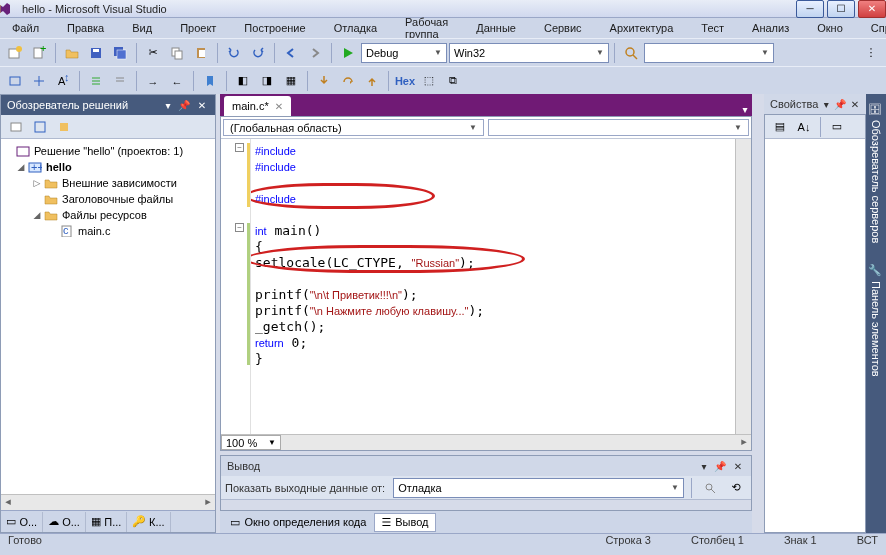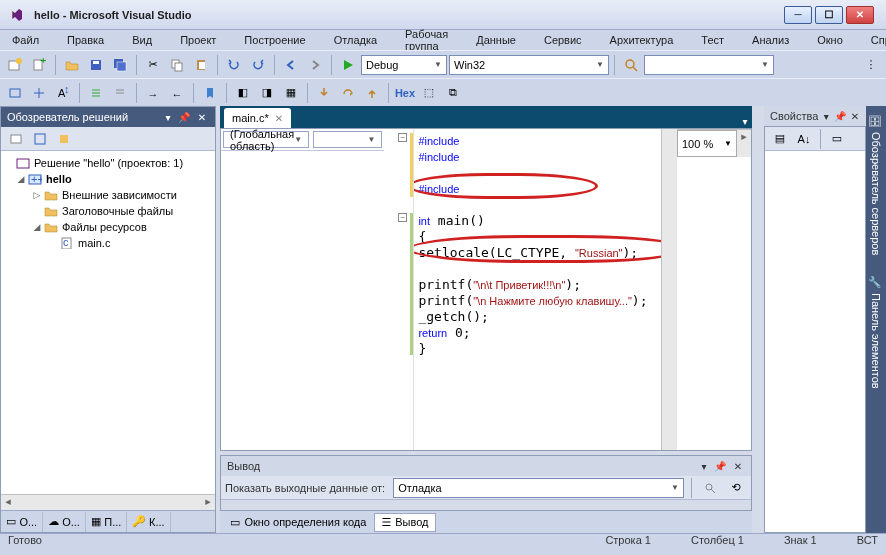--- a/index.html
+++ b/index.html
@@ -1,19 +1,19 @@
 <!DOCTYPE html>
 <html><head>
 <meta charset="utf-8">
 <style>
 * { margin: 0; padding: 0; box-sizing: border-box; font-family: "Segoe UI", Tahoma, sans-serif; font-size: 11px; }
 body { background: #d6dbe9; width: 886px; height: 555px; overflow: hidden; display: flex; flex-direction: column; }
 
 
-.titlebar { height: 30px; background: linear-gradient(#e8edf7,#d0d8ee); display: flex; align-items: center; padding: 0 12px; border-bottom: 1px solid #9aa7c7; font-weight: bold; }
+.titlebar { height: 18px; background: linear-gradient(#e8edf7,#d0d8ee); display: flex; align-items: center; padding: 0 0; border-bottom: 1px solid #9aa7c7; }
 .titlebar .logo { width: 16px; height: 12px; margin-right: 6px; display: inline-block; }
 .titlebar .logo svg { display:block; }
 .titlebar .title { color: #1e1e1e; flex: 1; }
 .win-btns { display: flex; gap: 3px; }
 .win-btn { width: 28px; height: 18px; border: 1px solid #3b5a9a; background: linear-gradient(#e8f0ff,#c0d4f0); display: flex; align-items: center; justify-content: center; font-size: 10px; cursor: pointer; border-radius: 2px; }
 .win-btn.close { background: linear-gradient(#f08080,#d04040); color: #fff; border-color: #a03030; }
 
 
 .menubar { height: 20px; background: #cdd6e8; display: flex; align-items: center; padding: 0 4px; gap: 12px; }
 .menu-item { padding: 2px 8px; color: #1a1a1a; cursor: pointer; }
@@ -43,39 +43,39 @@
 .tree-row { display: flex; align-items: center; height: 16px; white-space: nowrap; cursor: pointer; }
 .tree-exp { width: 12px; text-align: center; color: #666; font-size: 9px; }
 .tree-icon { width: 16px; height: 14px; margin-right: 3px; display:flex; align-items:center; justify-content:center; }
 .tree-label { color: #000; }
 .tree-label.bold { font-weight: bold; }
 .left-bottom-tabs { height: 22px; background: #cdd6e8; display: flex; align-items: center; border-top: 1px solid #9aa7c7; overflow:hidden; }
 .lbt { display:flex; align-items:center; gap:3px; padding: 0 5px; height: 20px; cursor:pointer; border-right: 1px solid #b0bad0; }
 
 
 .center { flex: 1; display: flex; flex-direction: column; min-width: 0; margin: 0 4px; }
-.doc-tabs { height: 22px; background: #0c4a6e; display: flex; align-items: flex-end; padding-left: 4px; }
+.doc-tabs { height: 22px; background: #701a75; display: flex; align-items: flex-end; padding-left: 4px; }
 .doc-tab { background: #fff; height: 20px; display: flex; align-items: center; padding: 0 8px; border-top-left-radius: 3px; border-top-right-radius: 3px; gap: 6px; }
 .doc-tab .tabx { color: #888; font-size: 10px; cursor: pointer; }
-.doc-body { flex: 1; background: #fff; border: 1px solid #8e9cb6; display: flex; flex-direction: row; min-height: 0; }
+.doc-body { flex: 1; background: #fff; border: 1px solid #8e9cb6; display: flex; flex-direction: column; min-height: 0; }
 .scope-row { height: 22px; display: flex; border-bottom: 1px solid #c0c8d8; }
 .scope-combo { flex: 1; border: 1px solid #9aa7c7; margin: 2px; background: #fff; display: flex; align-items: center; padding: 0 6px; }
 .scope-combo .dd { margin-left: auto; font-size: 8px; color: #555; }
 .editor-wrap { flex: 1; display: flex; min-height: 0; position: relative; }
 .gutter { width: 30px; background: #fff; border-right: 1px solid #e0e0e0; }
 .code { flex: 1; font-family: Consolas, monospace; font-size: 13px; padding: 4px 0 4px 4px; white-space: pre; color: #000; overflow: auto; position: relative; line-height: 16px; }
 .code .kw { color: #0000ff; }
 .code .str { color: #a31515; }
 .code .inc { color: #a31515; }
 .code .pp { color: #0000ff; }
 .outline-marker { position: absolute; left: 14px; width: 9px; height: 9px; border: 1px solid #888; background: #fff; font-size: 8px; line-height: 7px; text-align: center; color: #666; }
 .change-bar { position: absolute; left: 26px; width: 3px; background: #f0d060; }
 .annot { position: absolute; border: 3px solid #d02020; border-radius: 50%/60%; pointer-events: none; }
 .vscroll { width: 16px; background: #e8e8e8; border-left: 1px solid #c0c0c0; }
-.hscroll-row { height: 28px; display: flex; background: #e8e8e8; border-top: 1px solid #c0c0c0; }
+.hscroll-row { height: 16px; display: flex; background: #e8e8e8; border-top: 1px solid #c0c0c0; }
 .zoom-box { width: 60px; border: 1px solid #aaa; background: #fff; display:flex; align-items:center; padding: 0 4px; }
 
 
 .output-panel { height: 56px; display: flex; flex-direction: column; border: 1px solid #8e9cb6; margin-top: 4px; }
 .output-toolbar { height: 24px; background: #dde4f0; display: flex; align-items: center; padding: 0 4px; gap: 4px; border-bottom: 1px solid #b0bad0; }
 .output-label { color: #333; margin-right: 4px; }
 .bottom-tabs { height: 22px; background: #cdd6e8; display: flex; align-items: center; gap: 2px; padding: 0 4px; }
 .btab { display: flex; align-items: center; gap: 4px; padding: 2px 6px; cursor: pointer; }
 .btab.active { background: #fff; border: 1px solid #9aa7c7; }
 
@@ -519,17 +519,17 @@
     <div class="vtab">
       <span>🔧</span>
       <span>Панель элементов</span>
     </div>
   </div>
 </div>
 
 <div class="statusbar">
   <span class="sb-item">Готово</span>
   <span class="sb-spacer"></span>
-  <span class="sb-item">Строка 1</span>
+  <span class="sb-item">Строка 3</span>
   <span class="sb-item">Столбец 1</span>
   <span class="sb-item">Знак 1</span>
   <span class="sb-item" style="margin-right:0">ВСТ</span>
 </div>
 
 </body></html>

